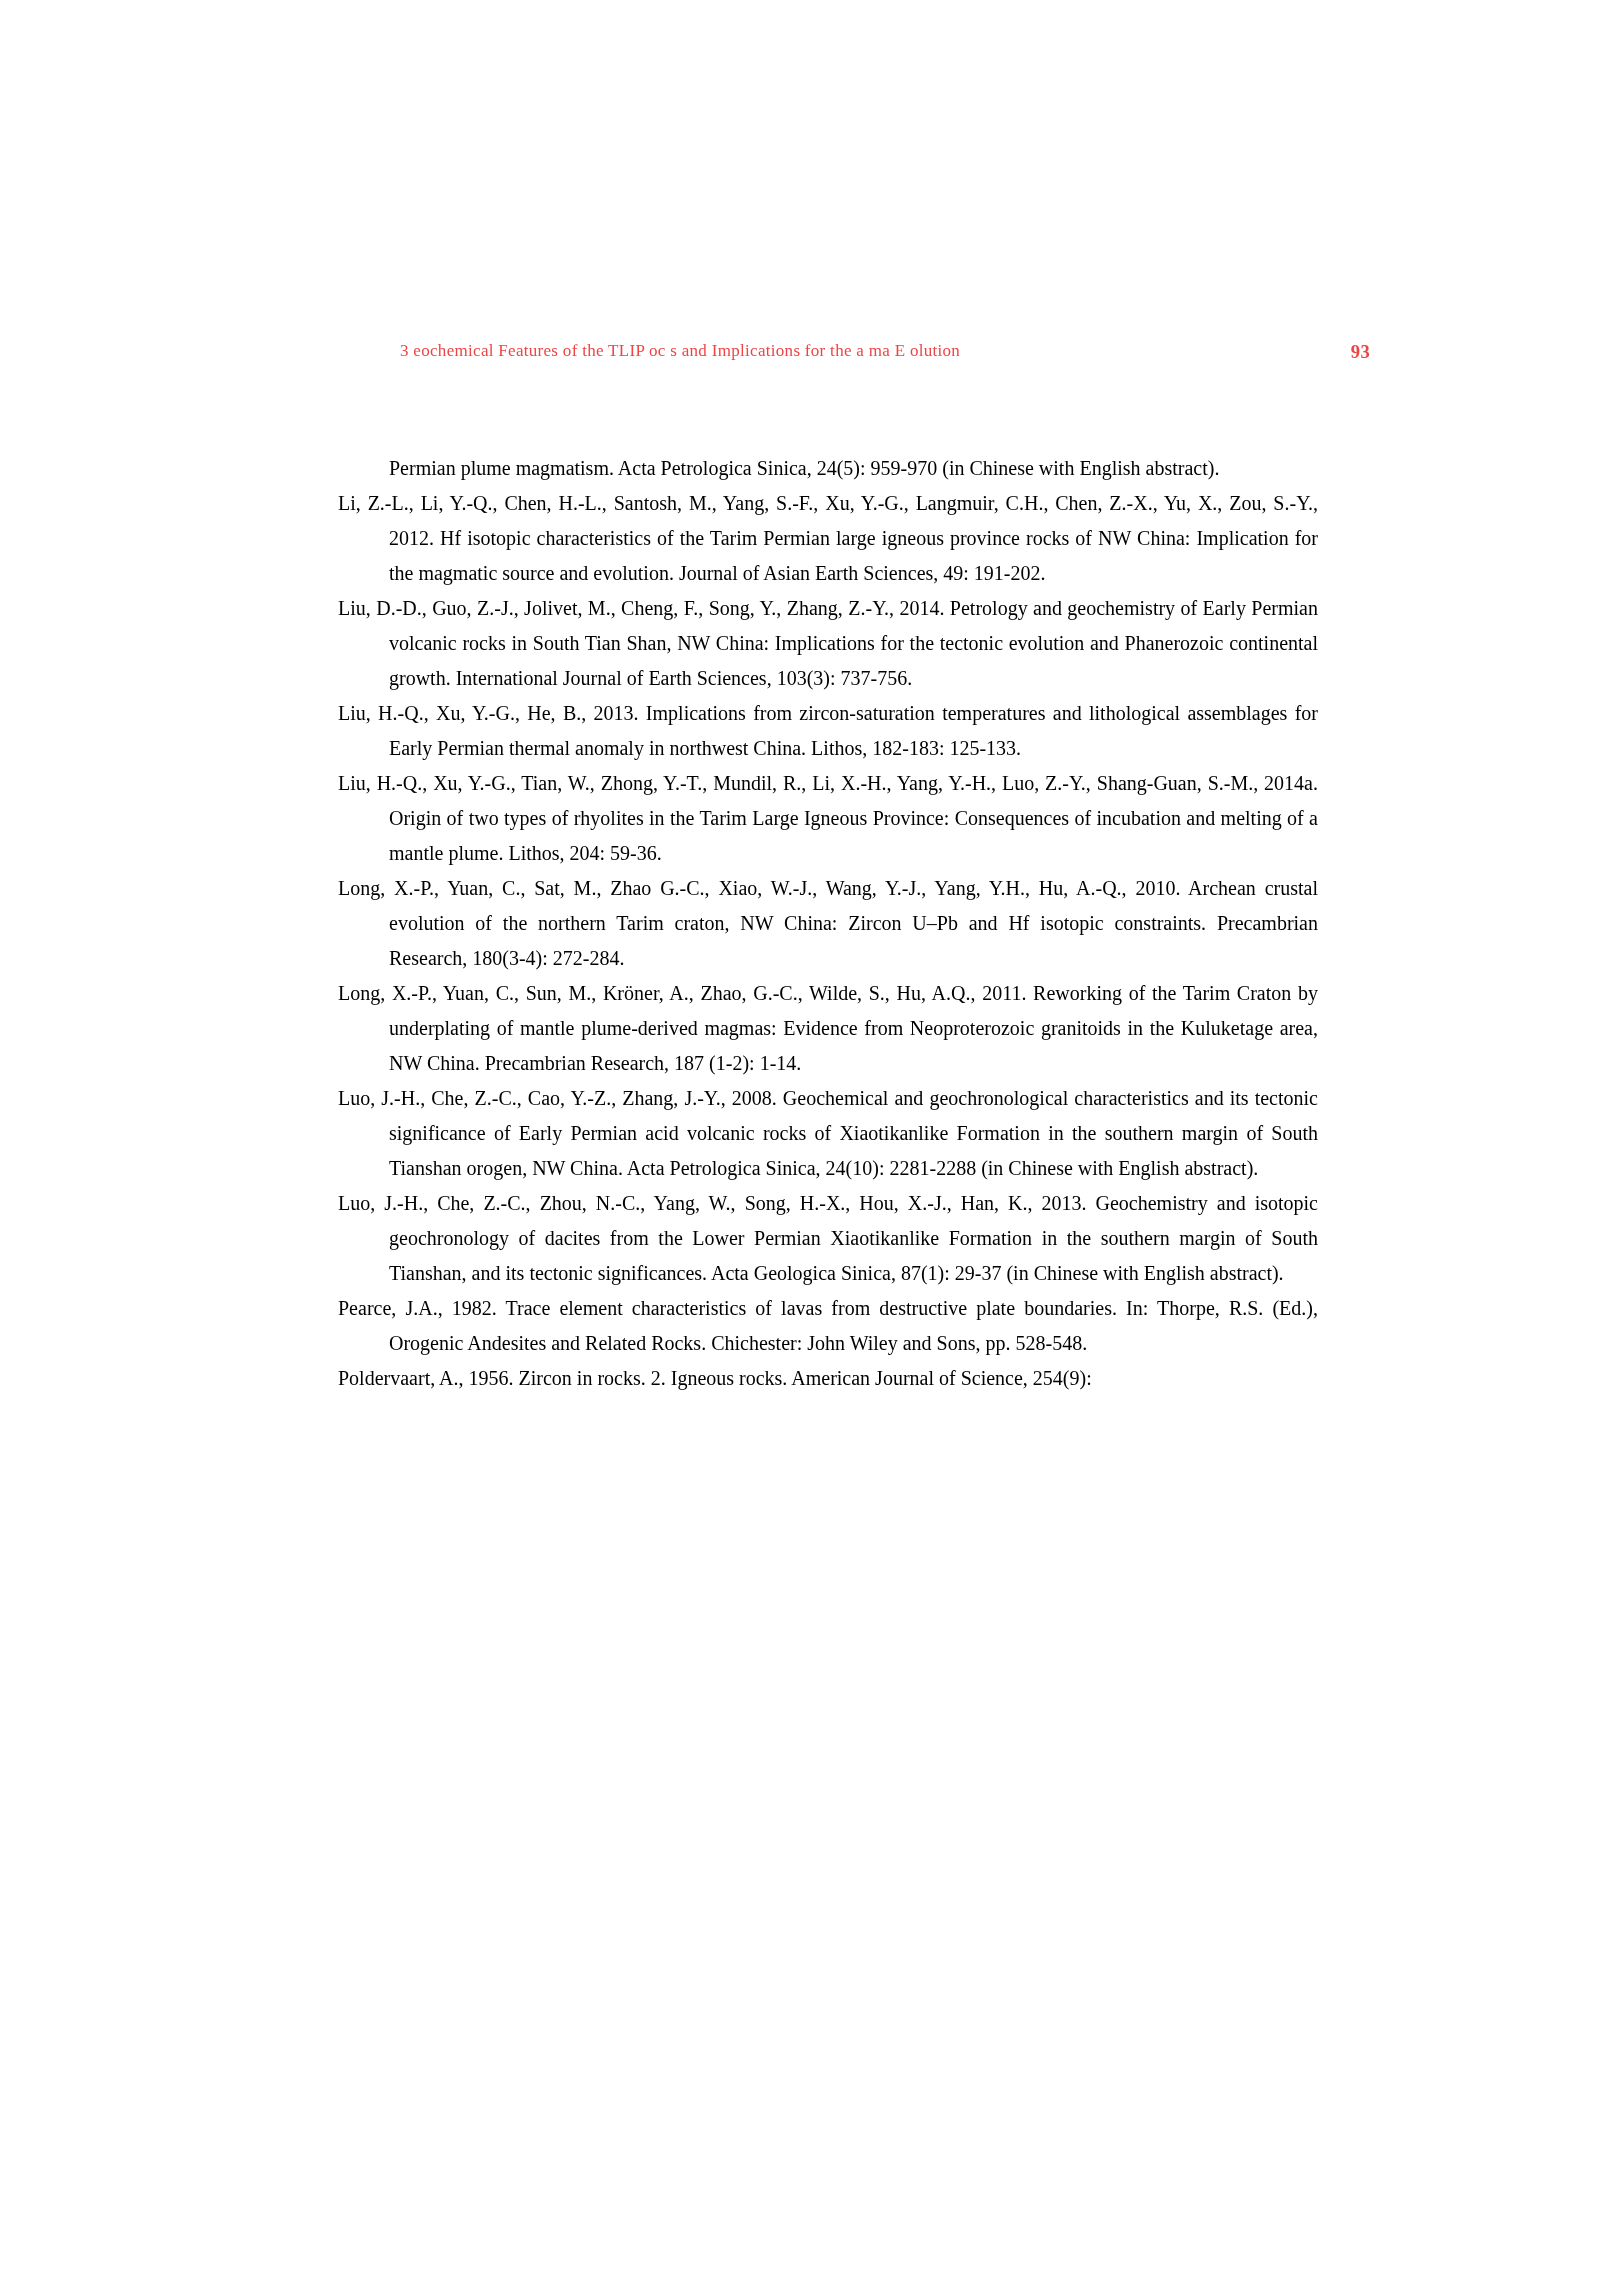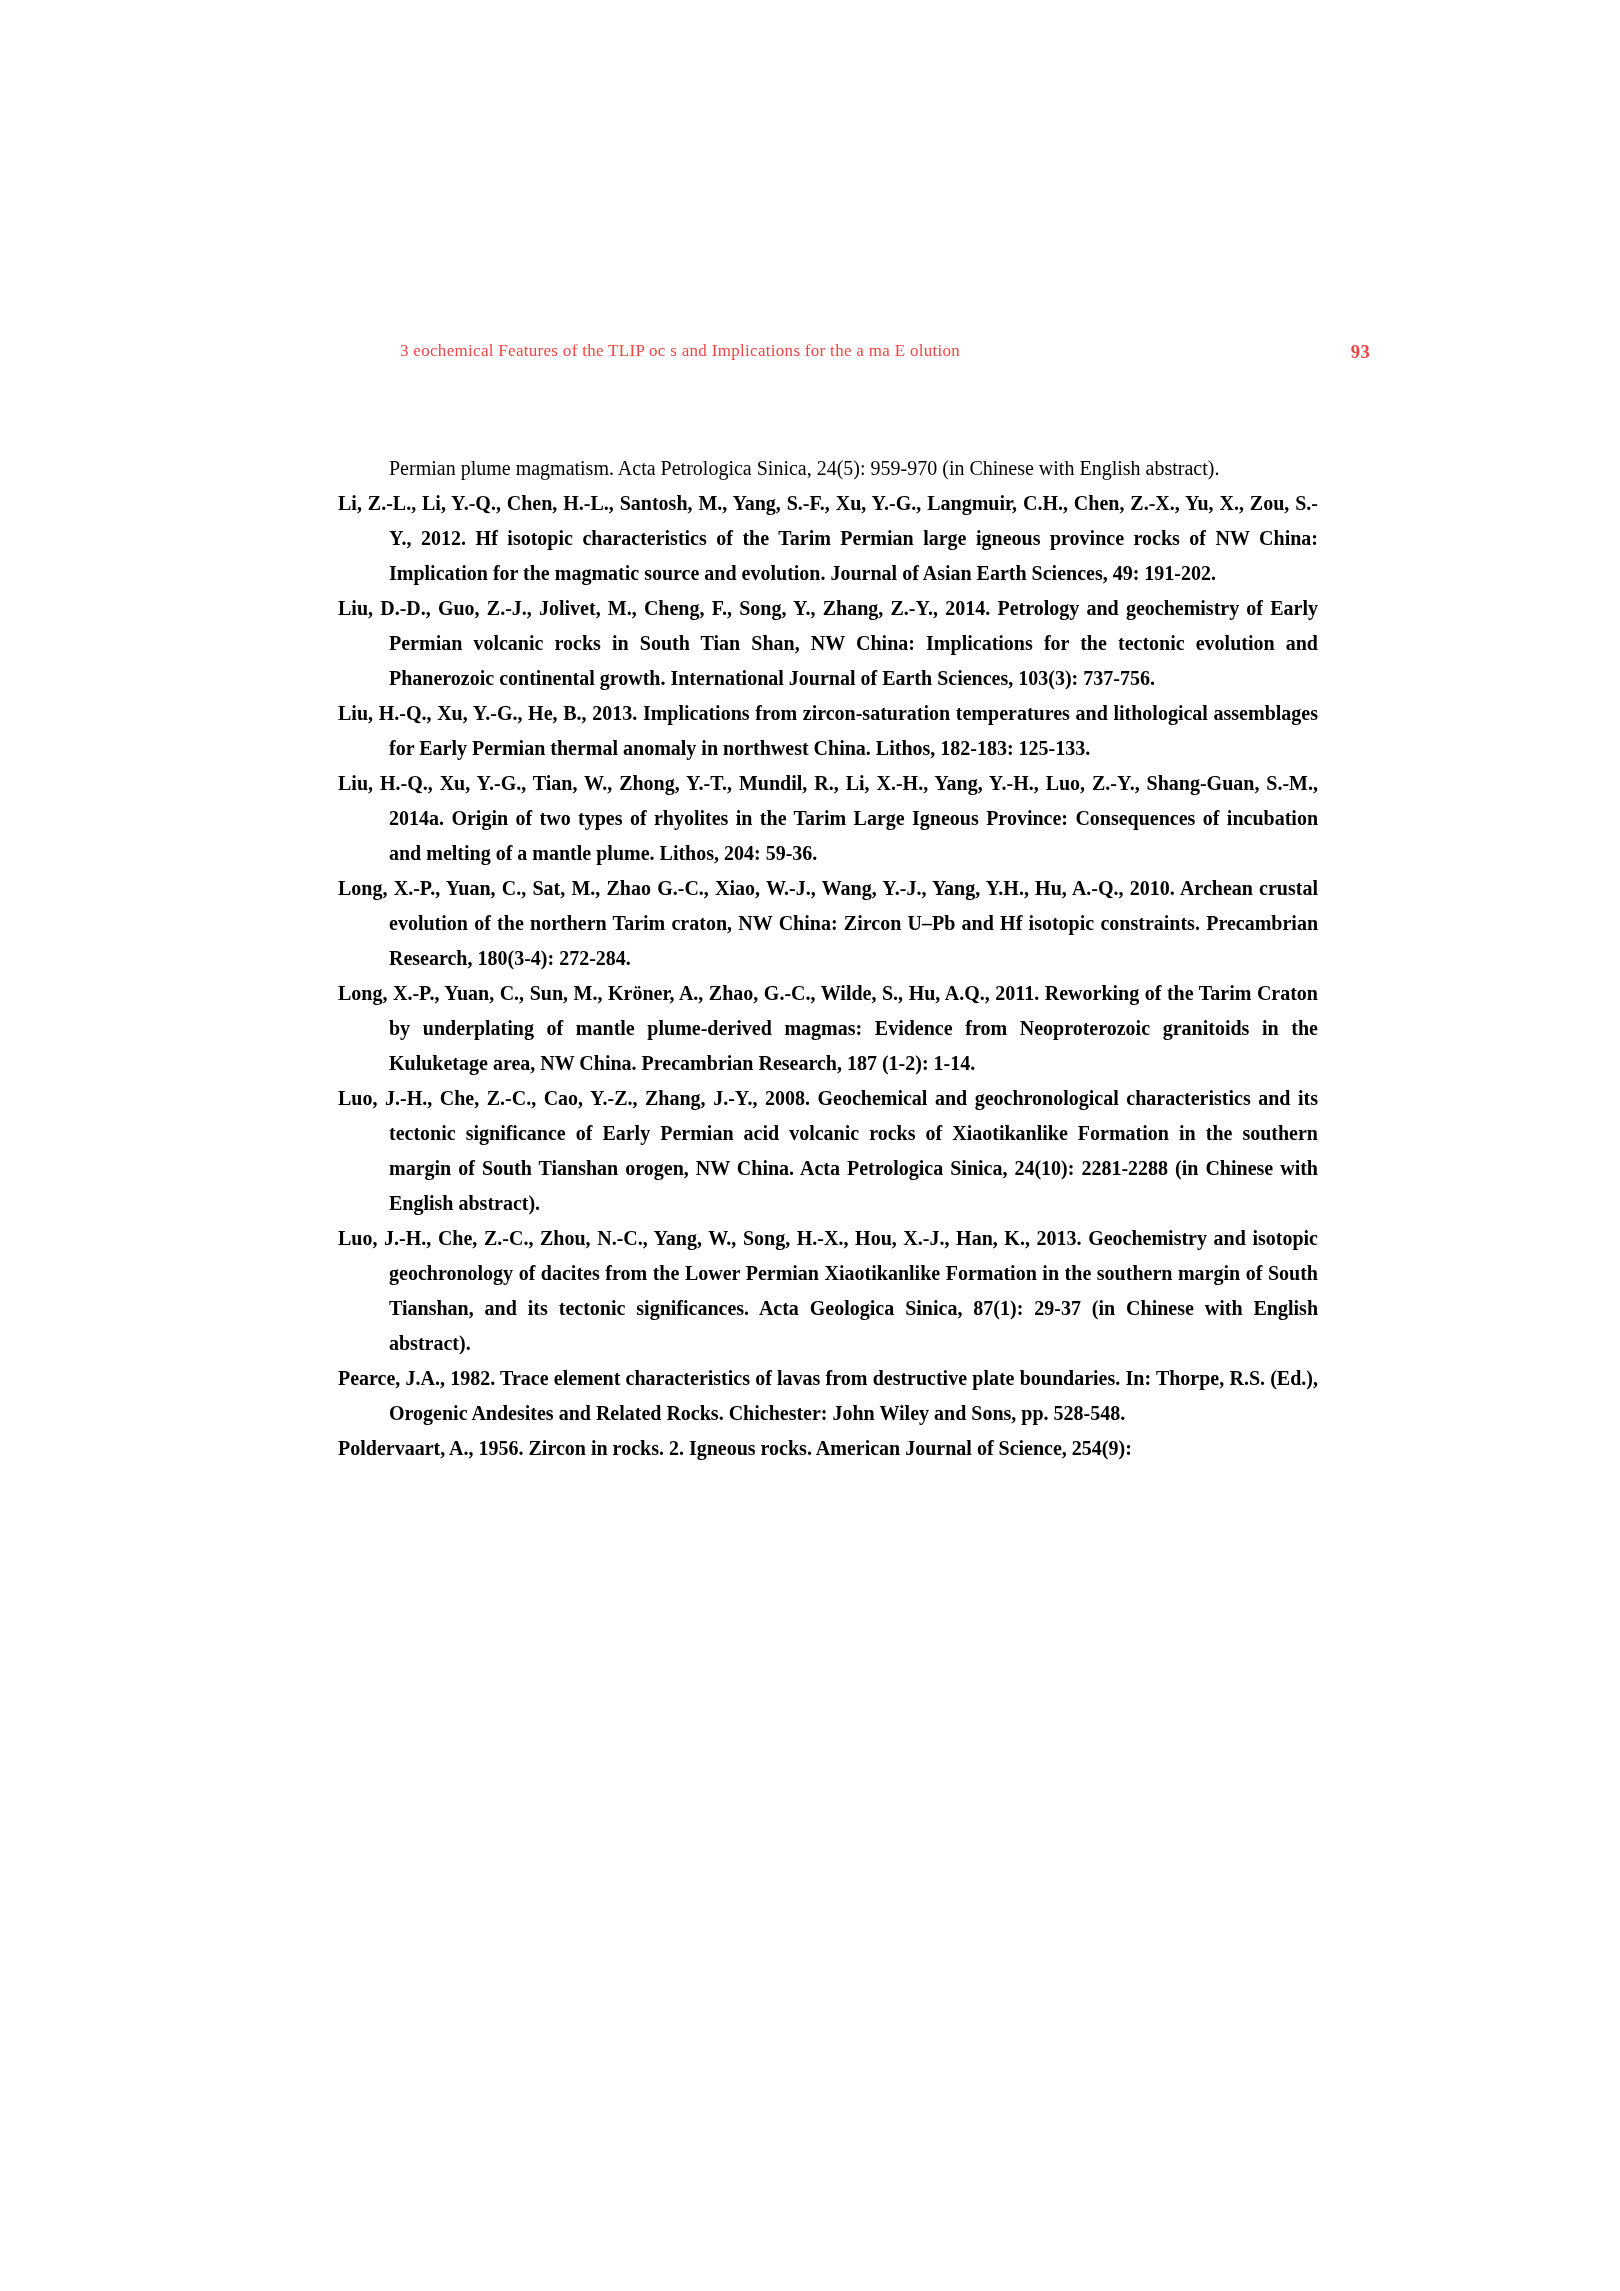--- a/index.html
+++ b/index.html
@@ -56,21 +56,21 @@
   .ref {
     margin: 12px 0 0 0;
     padding-left: 51px;
     text-indent: -51px;
   }
   .ref.cont {
     padding-left: 51px;
     text-indent: 0;
   }
   
-  .ref + .ref { margin-top: 0px; font-weight: bold; }
+  .ref + .ref { margin-top: 0px; }
 </style>
 </head>
 <body>
 
 <div class="page">
 
   <div class="running-head">
     <span class="rh-text">3   eochemical Features of the TLIP  oc s and Implications for the  a ma E olution</span>
     <span class="rh-page">93</span>
   </div>

